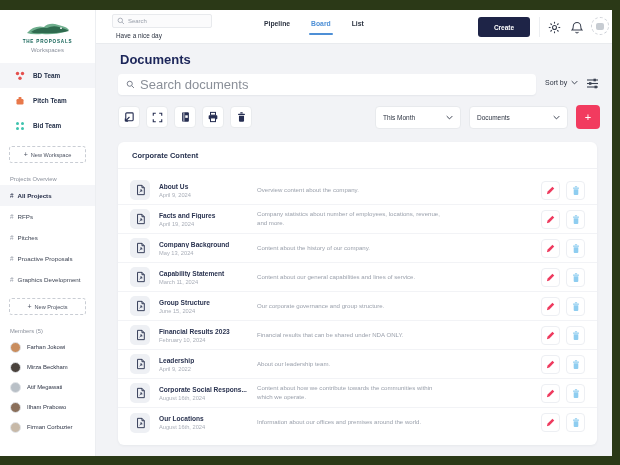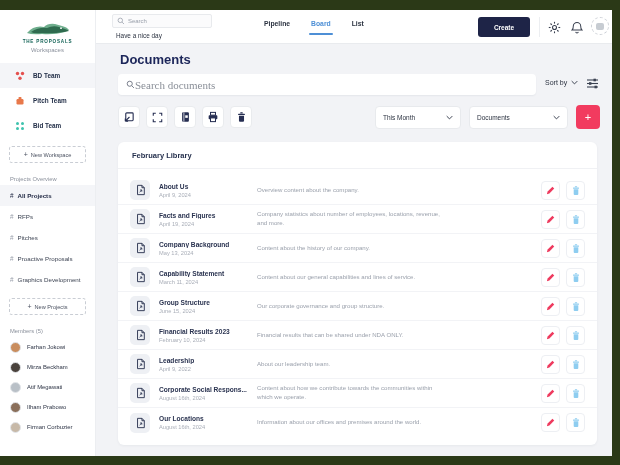--- a/index.html
+++ b/index.html
@@ -47,21 +47,21 @@
   .top-divider { position:absolute; left:443px; top:7px; width:1px; height:20px; background:#eceef1; }
   .icon-btn { position:absolute; top:10px; width:14px; height:14px; color:#3a4150; cursor:pointer; display:flex; align-items:center; justify-content:center; }
   .gear-pos { left:451px; }
   .bell-pos { left:474px; }
   .top-avatar { position:absolute; left:495px; top:7px; width:18px; height:18px; border:1px dashed #cdd1d7; border-radius:50%; display:flex; align-items:center; justify-content:center; background:#fff; cursor:pointer; }
   .top-avatar .blob { width:8px; height:7px; background:#c7ccd2; border-radius:2px; }
 
   .page-title { position:absolute; left:24px; top:42px; font-size:13px; font-weight:bold; color:#1b2559; }
 
   .doc-search { position:absolute; left:22px; top:64px; width:418px; height:21px; background:#fff; border-radius:4px; box-shadow:0 1px 2px rgba(20,30,60,.06); display:flex; align-items:center; padding:0 8px; }
-  .doc-search input { border:none; outline:none; background:transparent; font-size:11px; color:#444; width:370px; font-family:Liberation Serif, serif; }
+  .doc-search input { border:none; outline:none; background:transparent; font-size:13px; color:#444; width:370px; margin-left:5px; font-family:Liberation Sans, sans-serif; }
   .doc-search input::placeholder { color:#8a8f98; }
   .sort-by { position:absolute; left:449px; top:69px; display:flex; align-items:center; gap:4px; cursor:pointer; }
   .sort-label { font-size:7px; color:#2b3240; }
   .sliders-pos { position:absolute; left:490px; top:67px; width:14px; height:14px; color:#3a4150; cursor:pointer; }
 
   .tool-btn { position:absolute; top:96px; width:22px; height:22px; background:#fff; border:1px solid #e9ebee; border-radius:4px; color:#262e52; display:flex; align-items:center; justify-content:center; cursor:pointer; }
   .dd { position:absolute; top:96px; height:23px; background:#fff; border:1px solid #e8eaed; border-radius:4px; display:flex; align-items:center; justify-content:space-between; padding:0 7px; cursor:pointer; }
   .dd-label { font-size:6.5px; color:#2b3240; }
   .plus-btn { position:absolute; left:480px; top:95px; width:24px; height:24px; background:#f23b5f; border:none; border-radius:4px; color:#fff; font-size:11px; line-height:1; display:flex; align-items:center; justify-content:center; cursor:pointer; font-family:"Liberation Sans", sans-serif; }
 
@@ -312,21 +312,21 @@
     <div class="dd" style="left:373px; width:99px">
       <span class="dd-label">Documents</span>
       <svg width="7" height="5" viewBox="0 0 10 7">
         <polyline points="1,1.5 5,5.5 9,1.5" fill="none" stroke="#3a4150" stroke-width="1.4"></polyline>
       </svg>
     </div>
     <button class="plus-btn">+</button>
 
     <div class="card">
       <div class="card-header">
-        <span class="card-title">February Library</span>
+        <span class="card-title">Corporate Content</span>
       </div>
       <div class="rows" id="doc-rows">
   <div class="doc-row">
     <div class="file-box">
       <svg width="11" height="12" viewBox="0 0 13 14">
         <path d="M3 1.5h5.2L11 4.3V12.5H3z" fill="none" stroke="currentColor" stroke-width="1.1"></path>
         <polyline points="8.2,1.5 8.2,4.3 11,4.3" fill="none" stroke="currentColor" stroke-width="1.1"></polyline>
         <path d="M5.5 9.5 l2.5 -2.5 m0 2 v-2 h-2" fill="none" stroke="currentColor" stroke-width="1"></path>
       </svg>
     </div>

